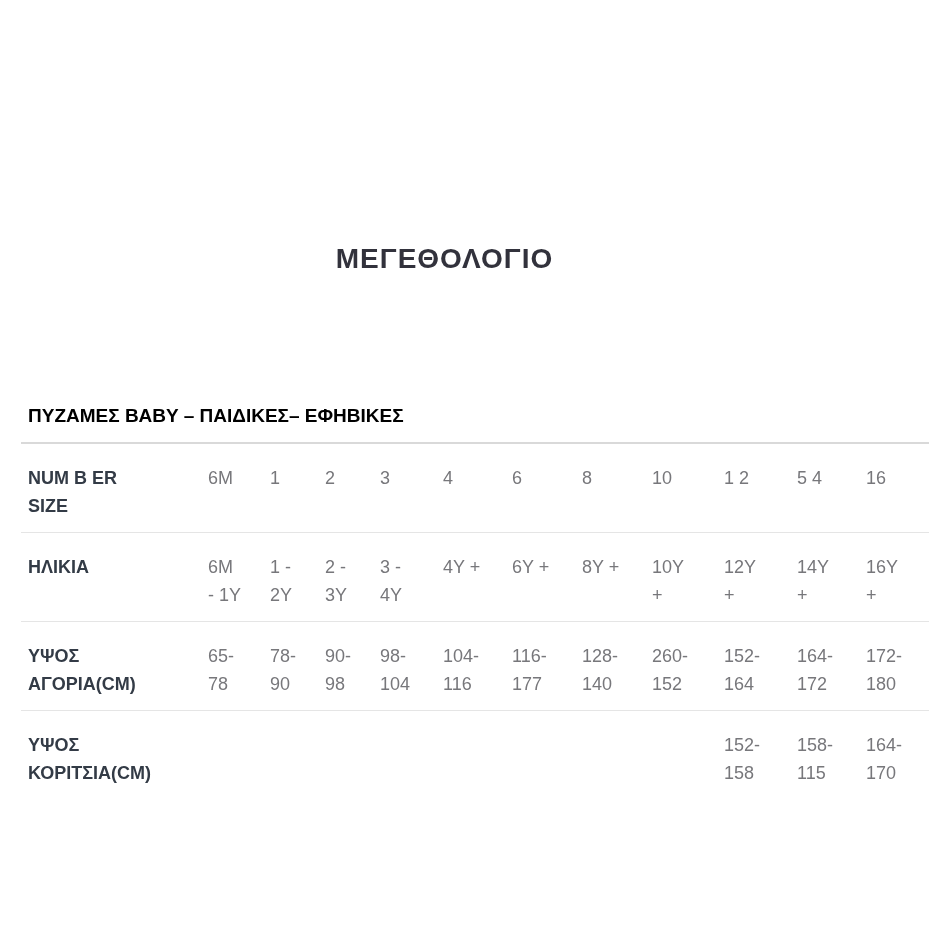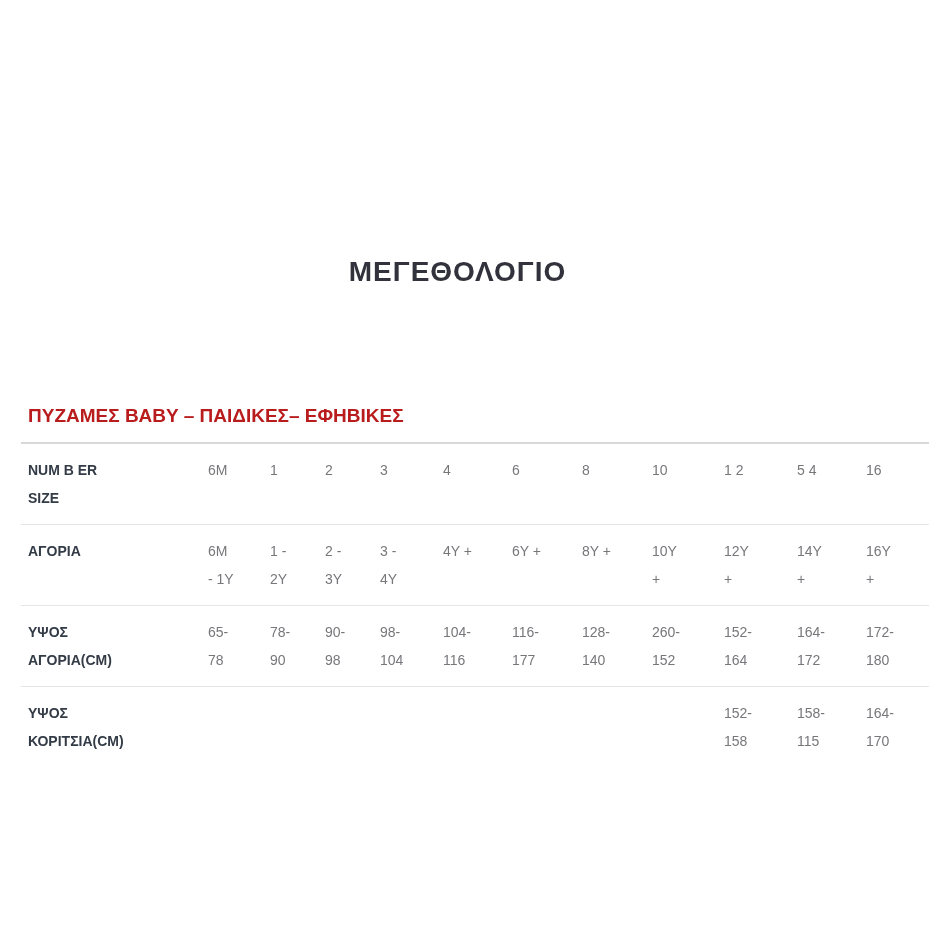--- a/index.html
+++ b/index.html
@@ -13,57 +13,57 @@
     overflow: hidden;
     position: relative;
     font-family: "Liberation Sans", sans-serif;
     -webkit-font-smoothing: antialiased;
   }
   .page-title {
     position: absolute;
     top: 244px;
     left: 0;
     width: 889px;
-    margin: 13px;
+    margin: 0;
     text-align: center;
     font-size: 28px;
     line-height: 30px;
     font-weight: 700;
     letter-spacing: 1px;
     color: #32323c;
   }
   .section-subtitle {
     position: absolute;
     top: 403px;
     left: 28px;
     margin: 0;
     font-size: 19px;
     line-height: 26px;
     font-weight: 700;
-    color: #b91c1c;
+    color: #000000;
   }
   table.size-table {
     position: absolute;
     top: 442px;
     left: 21px;
     width: 908px;
     border-collapse: collapse;
     table-layout: fixed;
     border-top: 2px solid #d9d9d9;
   }
   table.size-table tr {
     border-bottom: 1px solid #e5e5e5;
   }
   table.size-table tr:last-child {
     border-bottom: none;
   }
   table.size-table td {
     vertical-align: top;
-    padding: 12px 4px 12px 0;
-    font-size: 14px;
+    padding: 20px 4px 12px 0;
+    font-size: 18px;
     line-height: 28px;
     white-space: pre-line;
     color: #77777b;
     font-weight: 400;
     overflow: hidden;
   }
   table.size-table td.row-label {
     padding-left: 7px;
     font-weight: 700;
     color: #333b46;
@@ -103,21 +103,21 @@
         <td>3</td>
         <td>4</td>
         <td>6</td>
         <td>8</td>
         <td>10</td>
         <td>1 2</td>
         <td>5 4</td>
         <td>16</td>
       </tr>
       <tr>
-        <td class="row-label">ΑΓΟΡΙΑ</td>
+        <td class="row-label">ΗΛΙΚΙΑ</td>
         <td>6M
 - 1Y</td>
         <td>1 -
 2Y</td>
         <td>2 -
 3Y</td>
         <td>3 -
 4Y</td>
         <td>4Y +</td>
         <td>6Y +</td>

